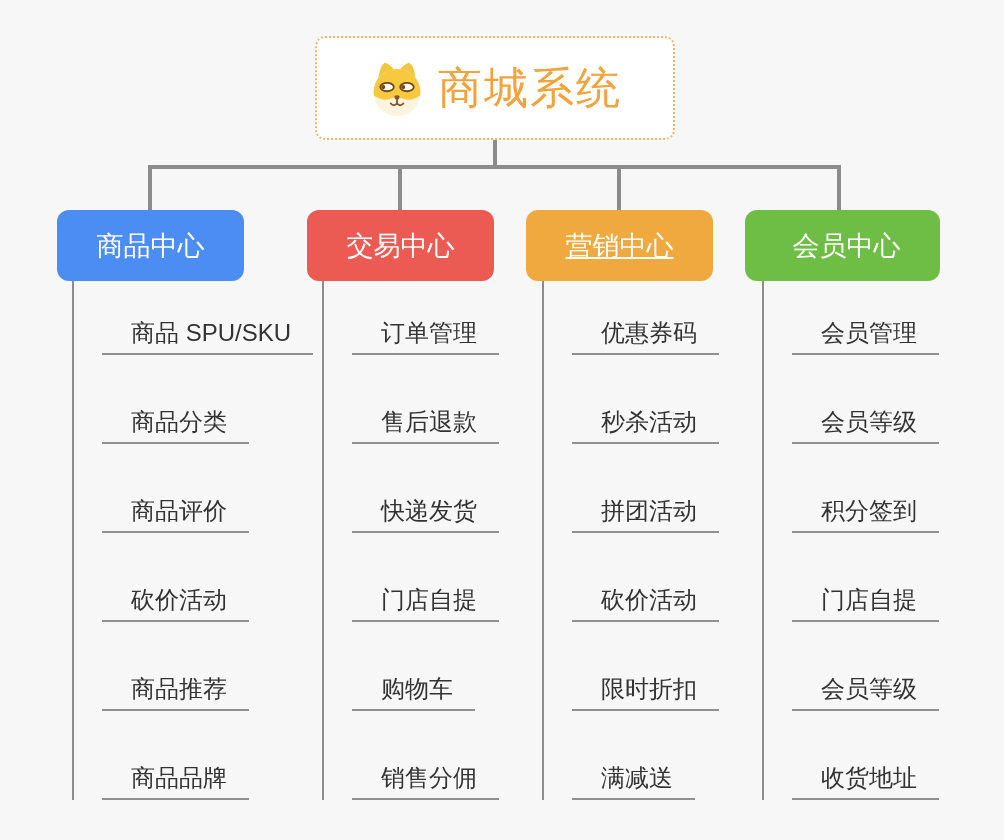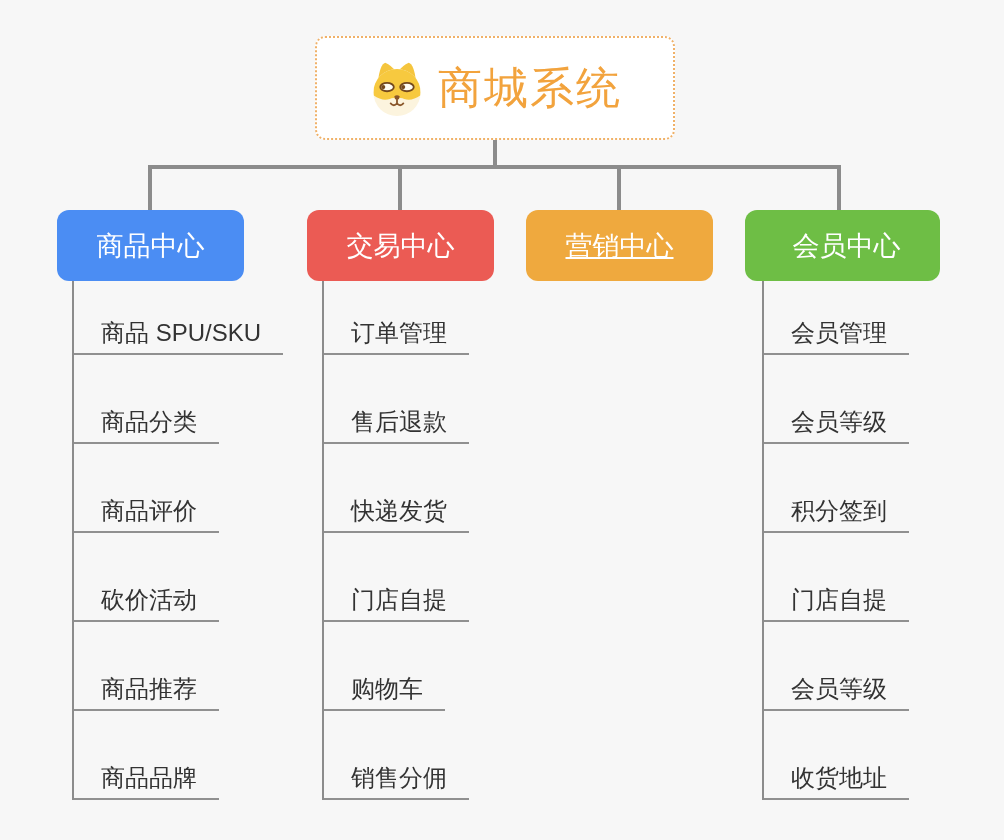--- a/index.html
+++ b/index.html
@@ -33,21 +33,21 @@
   .topic-3{left:526px;background:#efa93e;}
   .topic-4{left:745px;background:#6ebe45;padding-left:8px;}
 
   
   .col{position:absolute;top:266px;z-index:1;}
   .col-1{left:72px;} .col-2{left:322px;} .col-3{left:542px;} .col-4{left:762px;}
   .col::before{content:"";position:absolute;left:0;top:0;width:2px;height:534px;background:#8c8c8c;}
   .leaf{
     height:89px;box-sizing:border-box;display:flex;align-items:flex-end;
     width:fit-content;border-bottom:2px solid #909090;
-    padding:0 22px 8px 29px;font-size:24px;line-height:1;color:#333333;white-space:nowrap;
+    padding:0 22px 8px 29px;font-size:24px;line-height:1;color:#333333;white-space:nowrap;margin-left:30px;
   }
 </style>
 </head>
 <body>
 
 <div class="canvas">
 
   <div class="conn conn-stem"></div>
   <div class="conn conn-hbar"></div>
   <div class="conn conn-drop drop-1"></div>
@@ -100,20 +100,28 @@
 
   <div class="col col-2">
     <div class="leaf">订单管理</div>
     <div class="leaf">售后退款</div>
     <div class="leaf">快递发货</div>
     <div class="leaf">门店自提</div>
     <div class="leaf">购物车</div>
     <div class="leaf">销售分佣</div>
   </div>
 
+  <div class="col col-3">
+    <div class="leaf">优惠券码</div>
+    <div class="leaf">秒杀活动</div>
+    <div class="leaf">拼团活动</div>
+    <div class="leaf">砍价活动</div>
+    <div class="leaf">限时折扣</div>
+    <div class="leaf">满减送</div>
+  </div>
 
   <div class="col col-4">
     <div class="leaf">会员管理</div>
     <div class="leaf">会员等级</div>
     <div class="leaf">积分签到</div>
     <div class="leaf">门店自提</div>
     <div class="leaf">会员等级</div>
     <div class="leaf">收货地址</div>
   </div>
 

